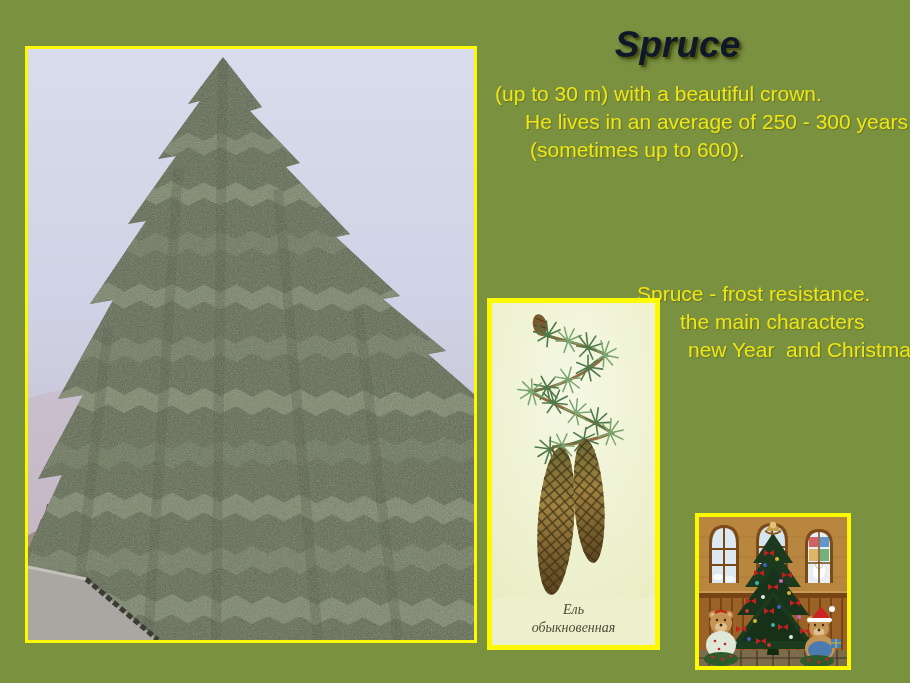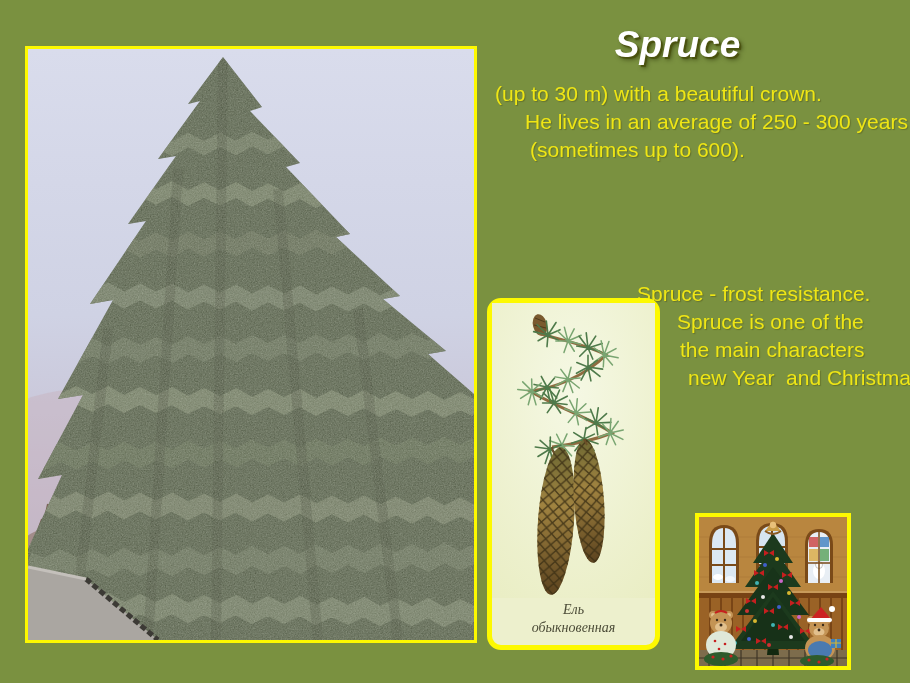--- a/index.html
+++ b/index.html
@@ -3,26 +3,26 @@
 <meta charset="utf-8">
 <style>
   html,body{margin:0;padding:0;background:#555;}
   #slide{
     position:relative;width:910px;height:683px;overflow:hidden;
     background:#7a9140;
     font-family:"Liberation Sans",sans-serif;
   }
   .frame{position:absolute;border:3px solid #fdf900;box-sizing:content-box;}
   #main-photo{left:25px;top:46px;width:446px;height:591px;}
-  #botanical{left:487px;top:298px;width:163px;height:342px;border-width:5px;background:#edf0cd;border-radius:14px;}
+  #botanical{left:487px;top:298px;width:163px;height:342px;border-width:5px;background:#edf0cd;}
   #christmas{left:695px;top:513px;width:148px;height:149px;border-width:4px;}
   #title{
     position:absolute;left:455px;top:24px;width:445px;height:52px;
     text-align:center;font-size:37px;font-weight:bold;font-style:italic;
-    color:#ffffff;margin:0;
+    color:#0f172a;margin:0;
     text-shadow:2px 2px 1px #4a520f, 3px 3px 4px rgba(40,45,5,.55);
   }
   .para{position:absolute;color:#efe615;font-size:21px;line-height:28px;
     text-shadow:1px 1px 1px rgba(60,60,10,.35);}
   #para1{left:480px;top:80px;width:430px;}
   #para2{left:600px;top:262px;width:310px;margin-top:18px;}
   .line{white-space:pre;}
   #caption{
     position:absolute;left:0;bottom:8px;width:100%;text-align:center;
     font-family:"Liberation Serif",serif;font-style:italic;
@@ -88,21 +88,20 @@
   </div>
 
   <div id="para1" class="para">
     <div class="line" style="padding-left:15px">(up to 30 m) with a beautiful crown.</div>
     <div class="line" style="padding-left:45px">He lives in an average of 250 - 300 years</div>
     <div class="line" style="padding-left:50px">(sometimes up to 600).</div>
   </div>
 
   <div id="para2" class="para">
     <div class="line" style="padding-left:37px">Spruce - frost resistance.</div>
-    <div class="line" style="padding-left:77px">Spruce is one of the</div>
     <div class="line" style="padding-left:80px">the main characters</div>
     <div class="line" style="padding-left:88px">new Year  and Christmas</div>
   </div>
 
   <div id="botanical" class="frame">
     <svg width="163" height="295" viewBox="0 0 163 295">
       <defs>
         <radialGradient id="paperbg" cx="0.5" cy="0.3" r="0.9">
           <stop offset="0" stop-color="#f5f8e4"></stop>
           <stop offset="1" stop-color="#e9edc2"></stop>

